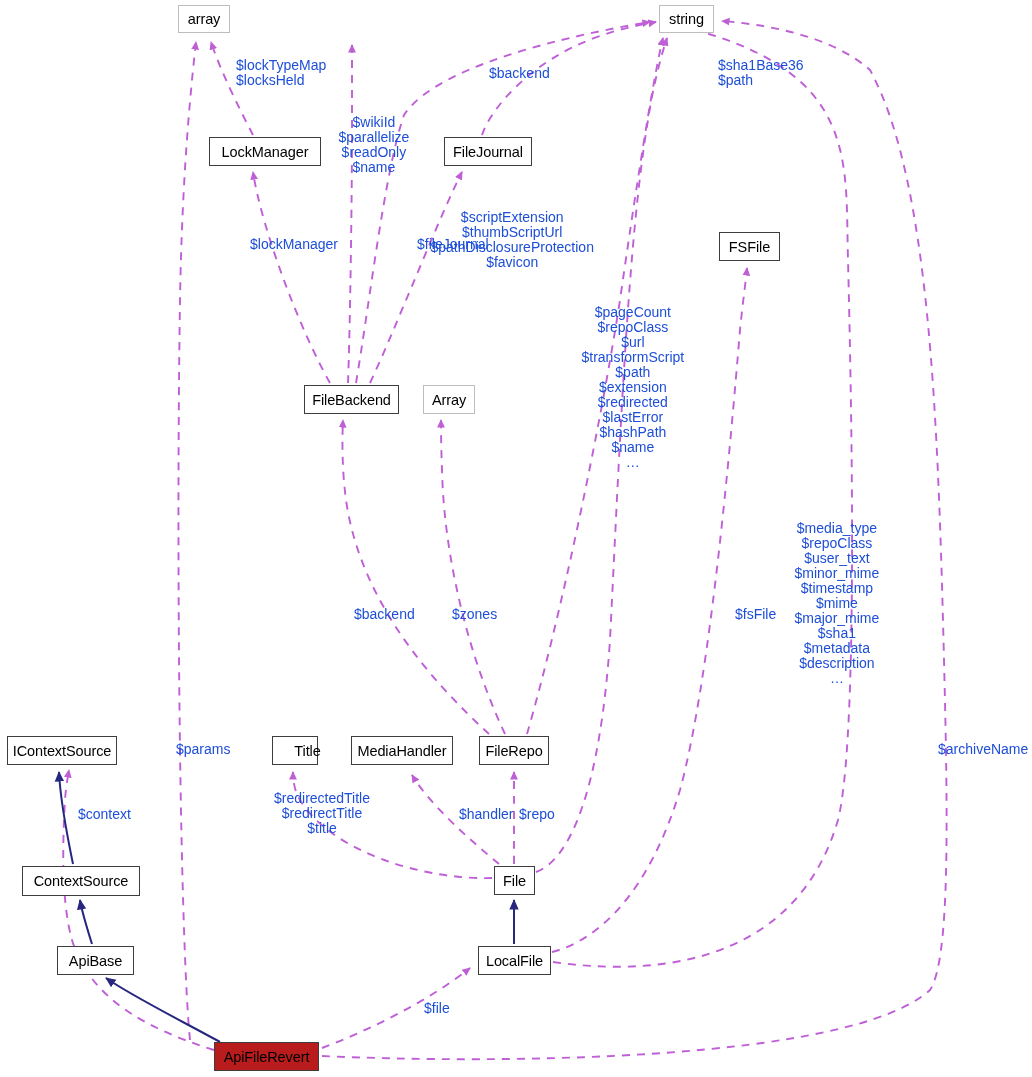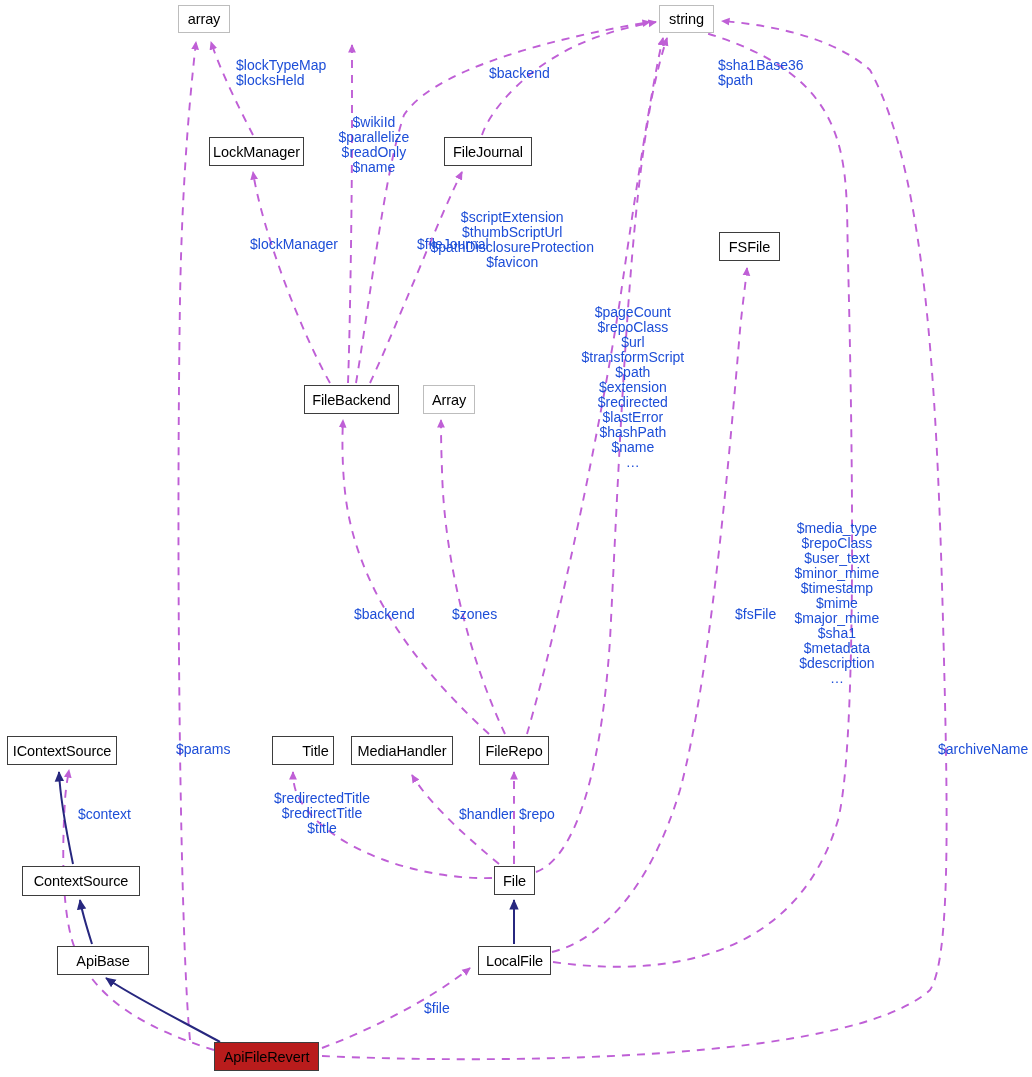--- a/index.html
+++ b/index.html
@@ -119,21 +119,21 @@
   </svg>
 
   <div class="node light" style="left:178px;top:5px;width:52px;height:28px;">
     <span>array</span>
   </div>
 
   <div class="node light" style="left:659px;top:5px;width:55px;height:28px;">
     <span>string</span>
   </div>
 
-  <div class="node dark" style="left:209px;top:137px;width:95px;height:29px;">
+  <div class="node dark" style="left:209px;top:137px;width:112px;height:29px;">
     <span>LockManager</span>
   </div>
 
   <div class="node dark" style="left:444px;top:137px;width:88px;height:29px;">
     <span>FileJournal</span>
   </div>
 
   <div class="node dark" style="left:719px;top:232px;width:61px;height:29px;">
     <span>FSFile</span>
   </div>
@@ -143,37 +143,37 @@
   </div>
 
   <div class="node light" style="left:423px;top:385px;width:52px;height:29px;">
     <span>Array</span>
   </div>
 
   <div class="node dark" style="left:7px;top:736px;width:110px;height:29px;">
     <span>IContextSource</span>
   </div>
 
-  <div class="node dark" style="left:272px;top:736px;width:62px;height:29px;padding-left:25px;">
+  <div class="node dark" style="left:272px;top:736px;width:46px;height:29px;padding-left:25px;">
     <span>Title</span>
   </div>
 
   <div class="node dark" style="left:351px;top:736px;width:102px;height:29px;">
     <span>MediaHandler</span>
   </div>
 
   <div class="node dark" style="left:479px;top:736px;width:70px;height:29px;">
     <span>FileRepo</span>
   </div>
 
   <div class="node dark" style="left:22px;top:866px;width:118px;height:30px;">
     <span>ContextSource</span>
   </div>
 
-  <div class="node dark" style="left:57px;top:946px;width:92px;height:29px;">
+  <div class="node dark" style="left:57px;top:946px;width:77px;height:29px;">
     <span>ApiBase</span>
   </div>
 
   <div class="node dark" style="left:494px;top:866px;width:41px;height:29px;">
     <span>File</span>
   </div>
 
   <div class="node dark" style="left:478px;top:946px;width:73px;height:29px;">
     <span>LocalFile</span>
   </div>

